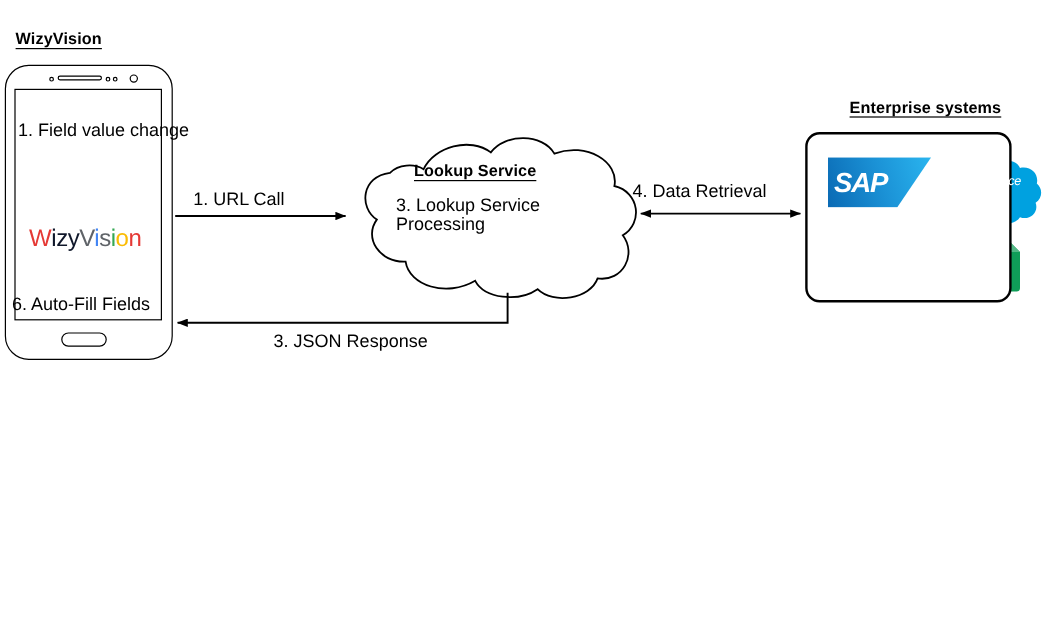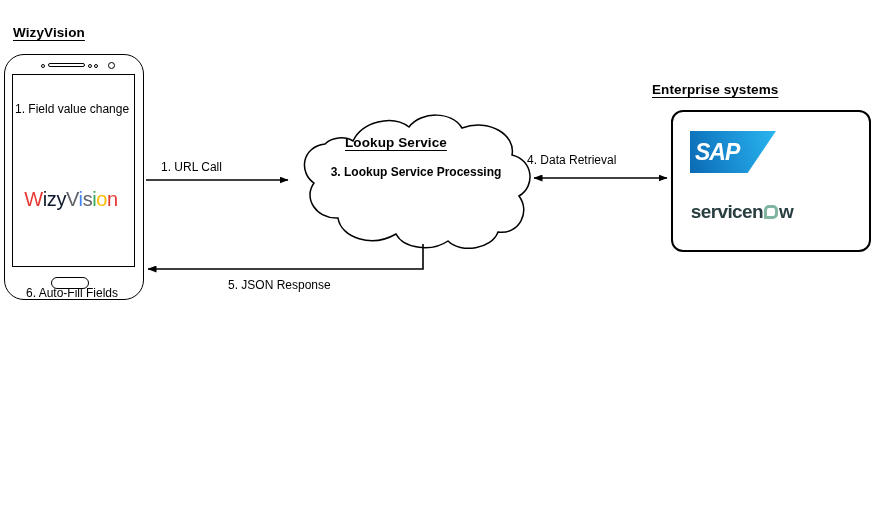--- a/index.html
+++ b/index.html
@@ -27,38 +27,37 @@
     font-size: 13.5px;
     font-weight: bold;
     text-decoration: underline;
     text-underline-offset: 2.5px;
     letter-spacing: 0.1px;
     white-space: nowrap;
     color: #000;
   }
   #heading-wizyvision { left: 13px; top: 25px; }
   #heading-lookup { left: 345px; top: 99px; margin-top: 36px; }
-  #heading-enterprise { left: 652px; top: 82px; }
+  #heading-enterprise { left: 708px; top: 82px; }
 
   .diagram-label {
     position: absolute;
-    font-size: 12px;
+    font-size: 15px;
     color: #000;
     white-space: nowrap;
     line-height: 16px;
   }
   #label-field-change { left: 15px; top: 101px; }
-  #label-autofill { left: 26px; top: 246px; margin-top: 39px; }
+  #label-autofill { left: 10px; top: 246px; }
   #label-url-call { left: 161px; top: 159px; }
   #label-processing {
     left: 330px; top: 164px;
     width: 172px;
-    text-align: center;
+    text-align: left;
     white-space: normal;
-    font-weight: bold;
   }
   #label-data-retrieval { left: 527px; top: 152px; }
   #label-json-response { left: 228px; top: 277px; }
 
   
   #phone {
     position: absolute;
     left: 4px; top: 54px;
     width: 140px;
     height: 246px;
@@ -128,21 +127,21 @@
     font-size: 20px;
     letter-spacing: -0.4px;
     white-space: nowrap;
   }
   #wv-wordmark span { display: inline; }
 
   
   #enterprise-box {
     position: absolute;
     left: 671px; top: 110px;
-    width: 200px;
+    width: 172px;
     height: 142px;
     box-sizing: border-box;
     border: 2px solid #000;
     border-radius: 12px;
     background: #fff;
   }
   .logo-slot {
     position: absolute;
     display: flex;
     align-items: center;
@@ -311,41 +310,34 @@
     <span style="color:#E53935">W</span><span style="color:#0f172a">izy</span><span style="color:#5F6368">V</span><span style="color:#4285F4">i</span><span style="color:#5F6368">s</span><span style="color:#34A853">i</span><span style="color:#FBBC04">o</span><span style="color:#E53935">n</span>
   </div>
 </div>
 
 <div class="diagram-label" id="label-url-call">1. URL Call</div>
 
 <div class="diagram-label" id="label-processing"><span>3. Lookup Service</span> <span>Processing</span></div>
 
 <div class="diagram-label" id="label-data-retrieval">4. Data Retrieval</div>
 
-<div class="diagram-label" id="label-json-response">5. JSON Response</div>
+<div class="diagram-label" id="label-json-response">3. JSON Response</div>
 
 <div id="enterprise-box">
 
   <div class="logo-slot" id="slot-sap">
     <div id="sap-logo">
       <span id="sap-text">SAP</span>
     </div>
   </div>
 
   <div class="logo-slot" id="slot-sf">
     <div id="sf-logo">
       <span id="sf-text">salesforce</span>
     </div>
   </div>
 
-  <div class="logo-slot" id="slot-snow">
-    <div id="snow-logo">
-        <span>servicen</span>
-        <span id="snow-o" class="teal"></span>
-        <span>w</span>
-      </div>
-  </div>
 
   <div class="logo-slot" id="slot-sheets">
     <div id="sheets-logo"></div>
   </div>
 
 </div>
 
 </body></html>

